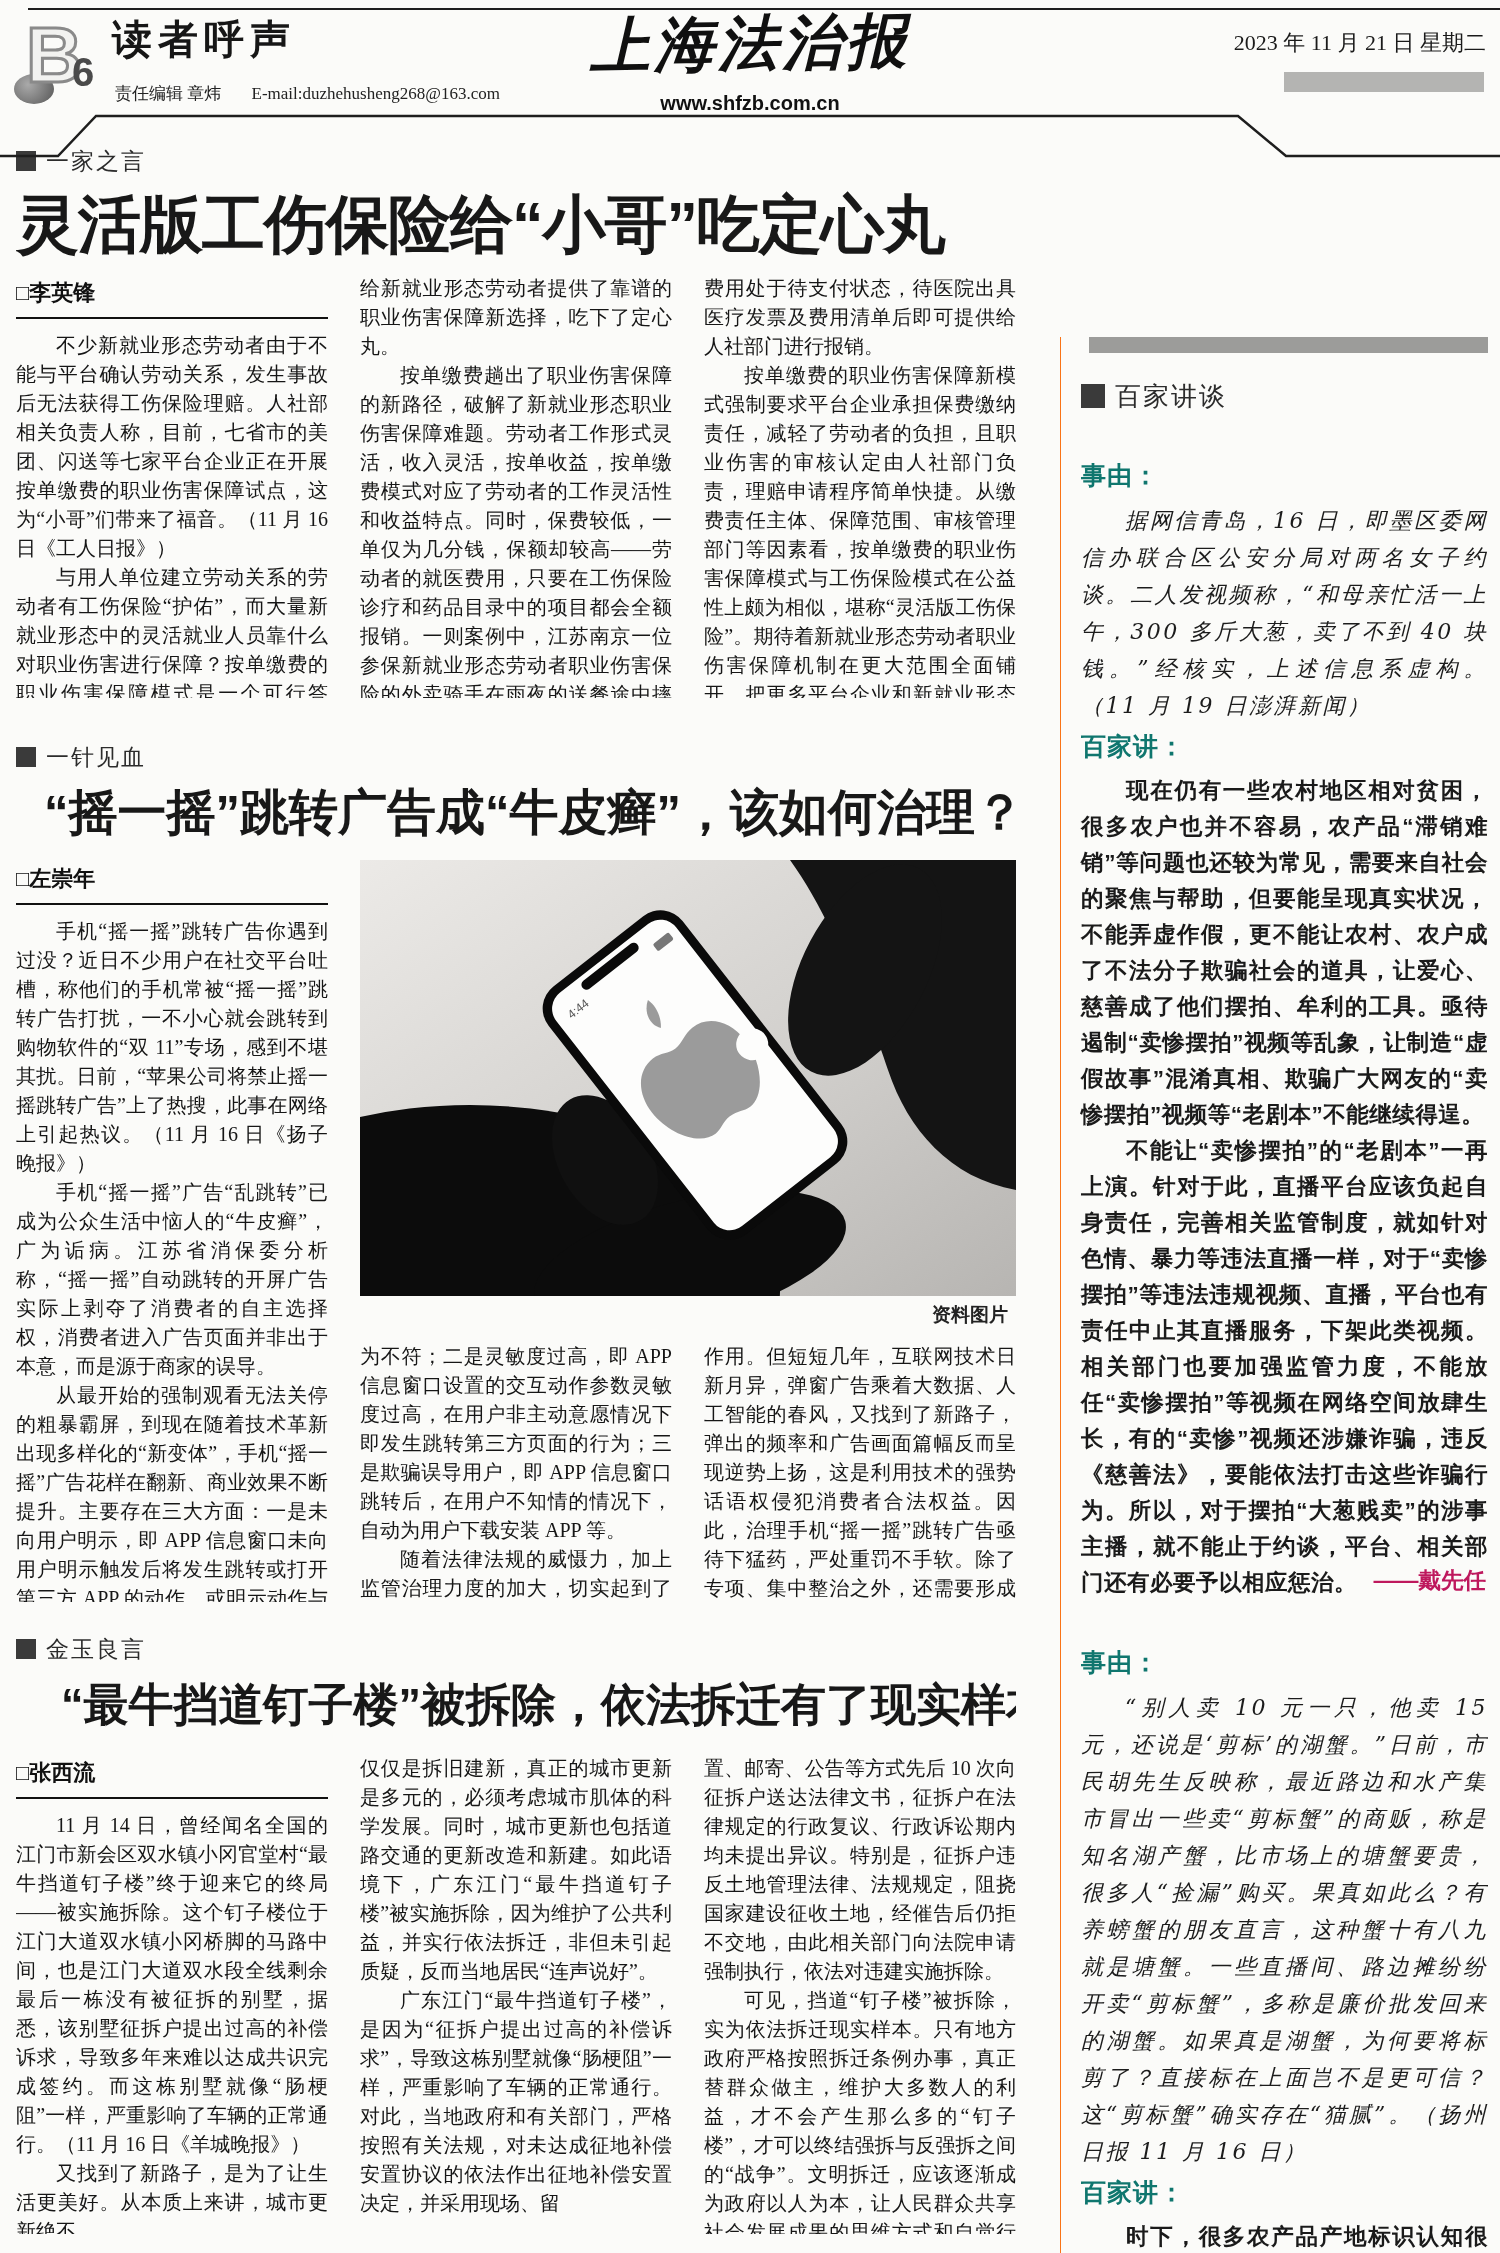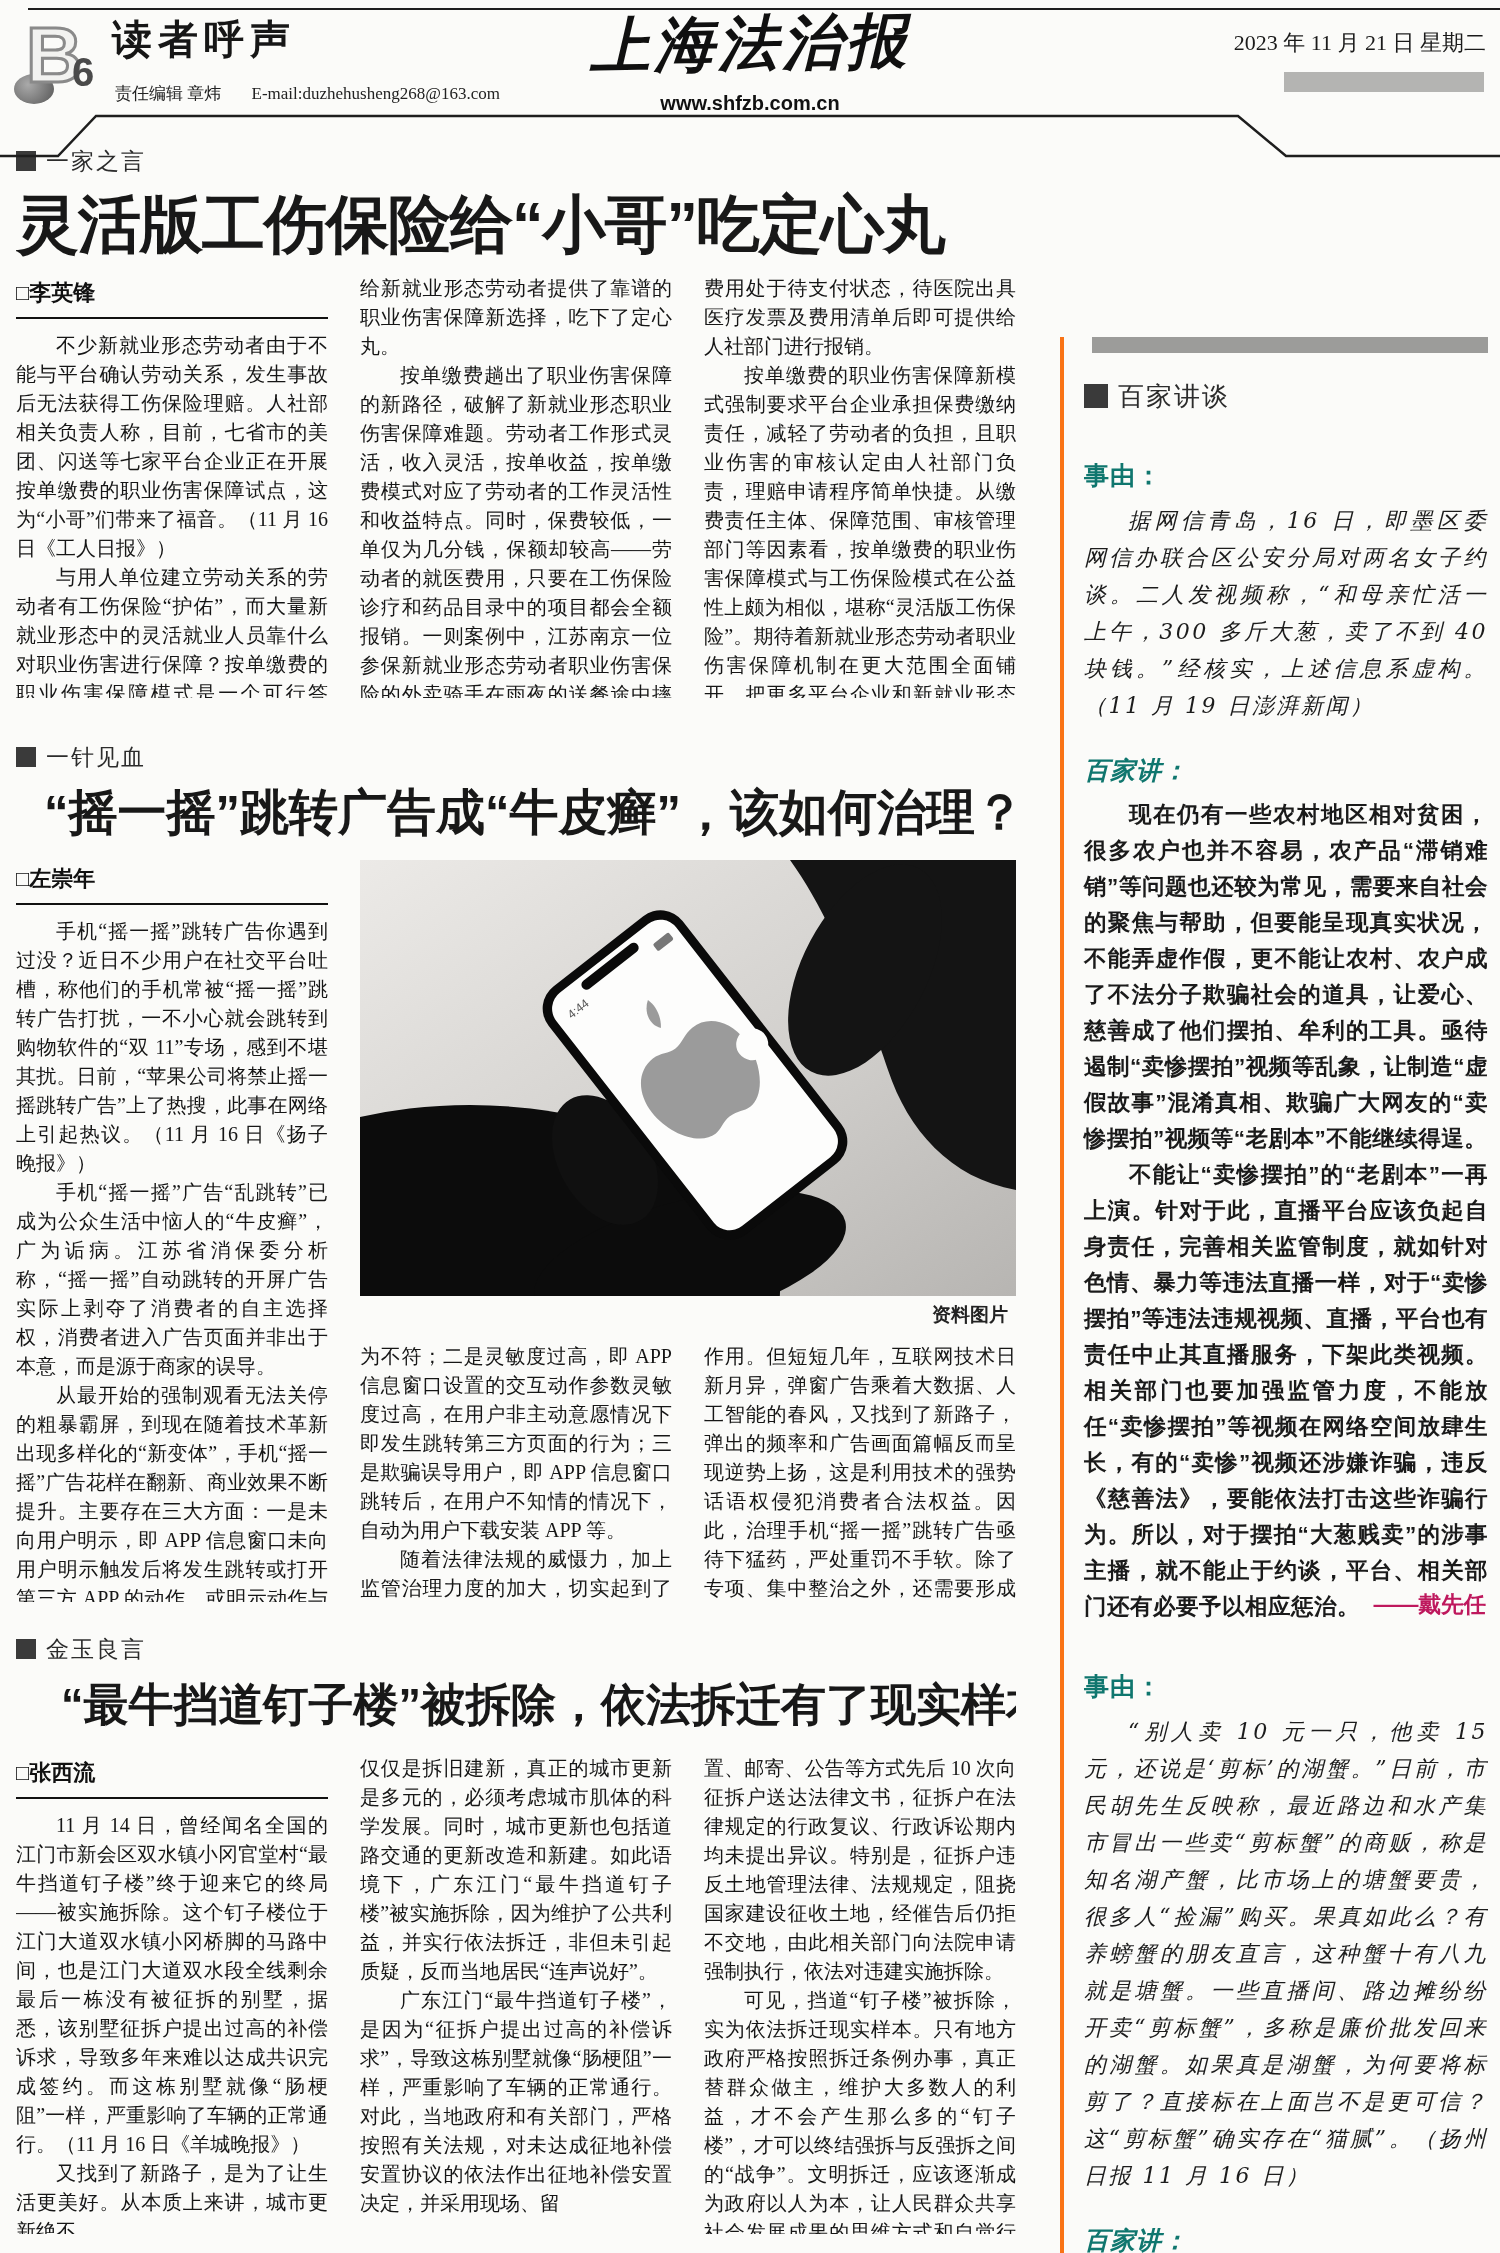--- a/index.html
+++ b/index.html
@@ -35,21 +35,21 @@
               font-size:60px; letter-spacing:4px; color:#101010; white-space:nowrap; }
   .site { position:absolute; left:50%; top:92px; transform:translateX(-50%);
           font-family:"Liberation Sans",sans-serif; font-weight:900; font-size:20px; color:#111; }
   .hdr-date { position:absolute; right:14px; top:28px; font-size:22px; color:#1a1a1a; white-space:nowrap; }
   .hdr-graybar { position:absolute; right:16px; top:72px; width:200px; height:20px; background:#b4b4b2; }
 
   
   .content { display:flex; padding:0 10px 0 16px; }
   .leftcol { width:1000px; flex:none; }
   .sidebar { width:428px; flex:none; margin-left:44px; margin-top:209px; height:1916px;
-             border-left:4px solid #f97316; padding-left:20px; overflow:hidden; }
+             border-left:1px solid #f97316; padding-left:20px; overflow:hidden; }
 
   .label-row { display:flex; align-items:center; gap:10px; height:26px; }
   .label-sq { width:20px; height:20px; background:#3a3a3a; flex:none; }
   .label-tx { font-family:"Liberation Sans",sans-serif; font-size:23px; color:#2c2c2c; letter-spacing:2px; }
 
   .headline { font-family:"Liberation Sans",sans-serif; font-weight:900; color:#181818; white-space:nowrap; overflow:hidden; }
   .h1 { font-size:63px; line-height:76px; letter-spacing:-1px; margin-top:12px; margin-bottom:12px; }
   .h2 { font-size:49px; line-height:64px; padding-left:28px; margin-top:10px; margin-bottom:16px; }
   .h3 { font-size:45px; line-height:62px; padding-left:45px; margin-top:12px; margin-bottom:18px; }
 
@@ -85,21 +85,21 @@
   .sb-minihead { font-family:"Liberation Sans",sans-serif; font-weight:900; font-size:25px;
                  color:#0f766e; margin-bottom:10px; letter-spacing:1px; }
   .sb-cause { font-family:"DejaVu Serif",serif; font-style:italic; font-size:22px;
               line-height:37px; letter-spacing:2.5px; text-align:justify; color:#1c1c1c; }
   .sb-cause p { text-indent:2em; }
   .sb-talk p { font-family:"Liberation Sans",sans-serif; font-weight:700; font-size:22.5px;
                line-height:36px; letter-spacing:.5px; text-align:justify; text-indent:2em; color:#1a1a1a; }
   .sb-talk { margin-top:6px; }
   .sb-sig { text-align:right; font-family:"Liberation Sans",sans-serif; font-weight:700;
             font-size:22.5px; color:#be185d; margin-top:-36px; padding-right:2px; }
-  .sb-talklabel { margin-top:30px;font-style:italic; }
+  .sb-talklabel { margin-top:6px; }
 </style>
 </head>
 <body>
 
 <div class="topline"></div>
 
 <div class="hdr">
   <div class="b6">
     <div class="ball"></div>
     <div class="bigB">B</div>

